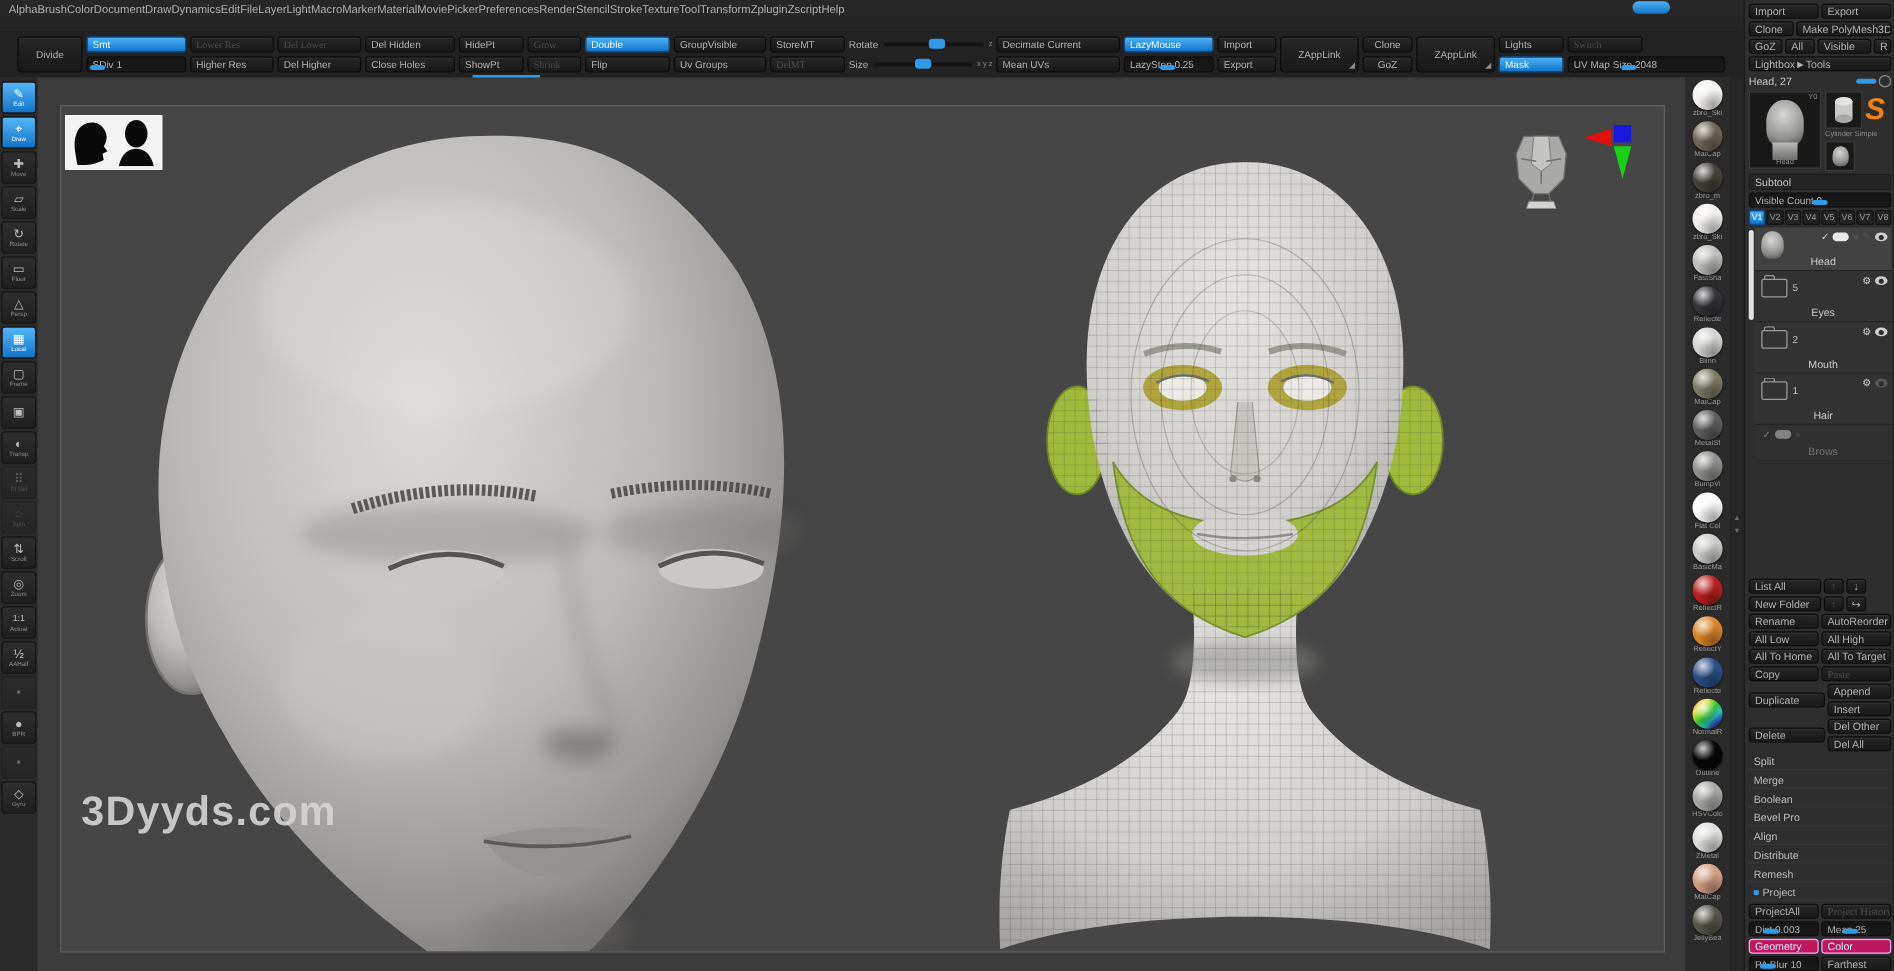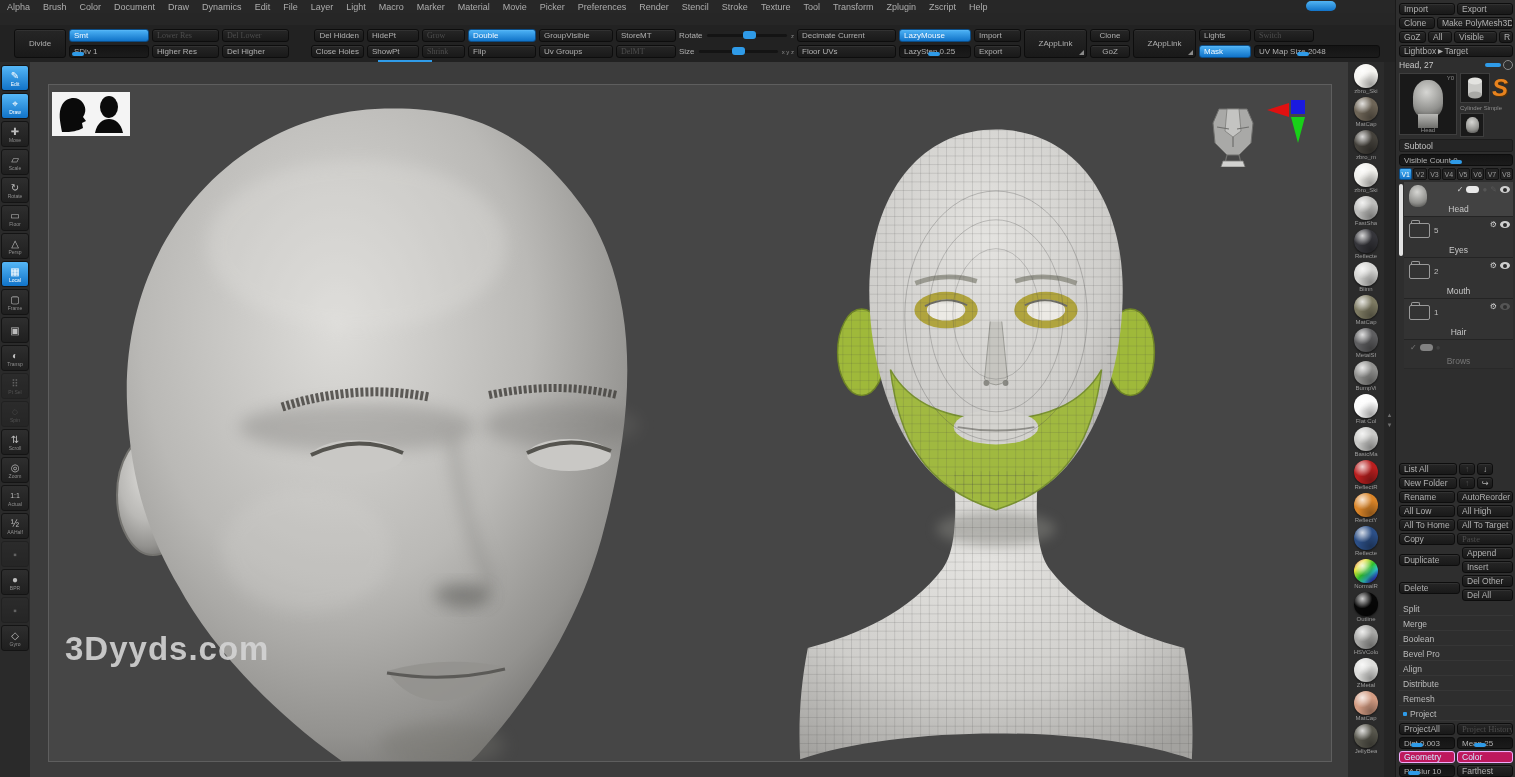--- a/index.html
+++ b/index.html
@@ -1,20 +1,20 @@
 <!DOCTYPE html>
 <html><head>
 <meta charset="utf-8">
 <style>
   html,body{margin:0;padding:0;background:#111;}
   #root{position:relative;width:1515px;height:777px;background:#262626;overflow:hidden;
         font-family:"Liberation Sans",sans-serif;color:#b4b4b4;-webkit-font-smoothing:antialiased;}
   
   .menubar{position:absolute;left:0;top:0;width:1395px;height:13px;background:#272727;
-           display:flex;align-items:center;gap:13px;padding-left:7px;font-size:9px;color:#adadad;}
+           display:flex;align-items:center;padding-left:7px;font-size:9px;color:#adadad;}
   .menu-item{white-space:nowrap;cursor:default;}
   .menu-pill{position:absolute;left:1306px;top:1px;width:30px;height:10px;border-radius:5px;
              background:linear-gradient(#51b4f4,#1173c8);}
   .statusbar{position:absolute;left:0;top:13px;width:1395px;height:12px;background:#1d1d1d;
              display:flex;align-items:center;padding-left:3px;font-size:9px;color:#c9c9c9;}
   
   .toolbar{position:absolute;left:0;top:25px;width:1395px;height:37px;background:#222;
            display:flex;align-items:center;gap:3px;padding-left:14px;box-sizing:border-box;}
   .tcol{display:flex;flex-direction:column;gap:3px;}
   .btn{background:linear-gradient(#262626,#191919);border:1px solid #0d0d0d;border-radius:3px;
@@ -199,21 +199,21 @@
         </div>
     </div>
     <div class="tcol" style="width:67px;flex:none;">
       <div class="btn dim">Lower Res</div>
       <div class="btn">Higher Res</div>
     </div>
     <div class="tcol" style="width:67px;flex:none;">
       <div class="btn dim">Del Lower</div>
       <div class="btn">Del Higher</div>
     </div>
-    <div class="tcol" style="width:72px;flex:none;align-items:flex-end;">
+    <div class="tcol" style="width:72px;flex:none;">
       <div class="btn">Del Hidden</div>
       <div class="btn">Close Holes</div>
     </div>
     <div class="tcol" style="width:52px;flex:none;">
       <div class="btn">HidePt</div>
       <div class="btn">ShowPt</div>
     </div>
     <div class="tcol" style="width:43px;flex:none;">
       <div class="btn dim">Grow</div>
       <div class="btn dim">Shrink</div>
@@ -241,21 +241,21 @@
       <div class="trackrow">
         <span>Size</span>
           <span class="track">
             <span class="hd" style="left:42%;"></span>
           </span>
           <span class="axissup">x y z</span>
       </div>
     </div>
     <div class="tcol" style="width:99px;flex:none;">
       <div class="btn">Decimate Current</div>
-      <div class="btn">Floor UVs</div>
+      <div class="btn">Mean UVs</div>
     </div>
     <div class="tcol" style="width:72px;flex:none;">
       <div class="btn blue">LazyMouse</div>
       <div class="slider">
           <span>LazyStep 0.25</span>
           <span class="hd" style="left:40%;"></span>
         </div>
     </div>
     <div class="tcol" style="width:47px;flex:none;">
       <div class="btn">Import</div>
@@ -594,21 +594,21 @@
       <div class="btn" style="width:36px;flex:none;">Clone</div>
       <div class="btn grow1">Make PolyMesh3D</div>
     </div>
     <div class="rrow">
       <div class="btn" style="width:27px;flex:none;">GoZ</div>
       <div class="btn" style="width:24px;flex:none;">All</div>
       <div class="btn grow1">Visible</div>
       <div class="btn" style="width:14px;flex:none;">R</div>
     </div>
     <div class="rrow">
-      <div class="btn grow1">Lightbox►Target</div>
+      <div class="btn grow1">Lightbox►Tools</div>
     </div>
     <div class="rrow" style="height:12px;">
       <span style="color:#c6c6c6;">Head, 27</span>
       <span class="grow1"></span>
       <span class="minislider"></span>
       <span class="dotico"></span>
     </div>
     <div class="thumbs">
       <div class="thumb bigthumb">
         <div class="mini-head" style="position:absolute;left:13px;top:6px;width:30px;height:38px;"></div>

